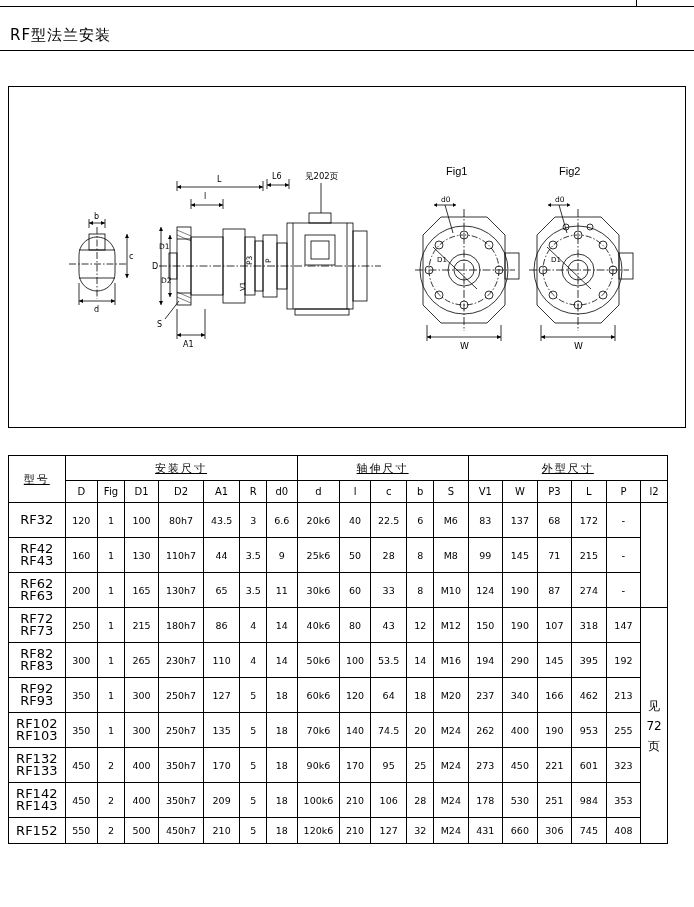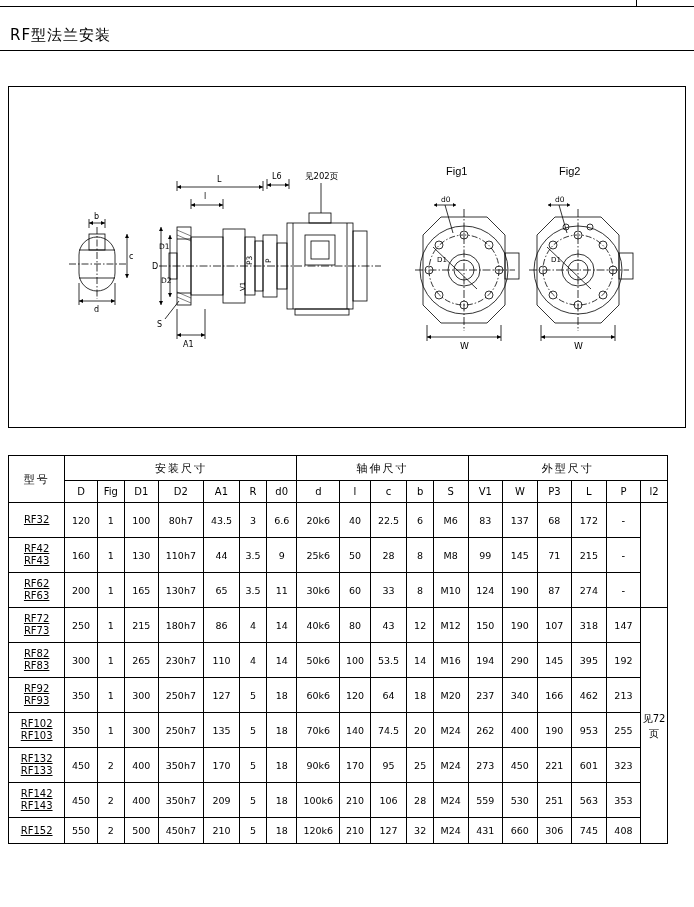--- a/index.html
+++ b/index.html
@@ -14,25 +14,25 @@
   .title-rule{position:absolute;left:0;top:50px;width:694px;height:1px;background:#000;}
 
   
   .figbox{position:absolute;left:8px;top:86px;width:676px;height:340px;border:1px solid #000;}
 
   svg{display:block;}
 
   
   .tbl{position:absolute;left:8px;top:455px;width:660px;border-collapse:collapse;font-size:9.5px;font-family:"DejaVu Sans",sans-serif;}
   .tbl td,.tbl th{border:1px solid #000;text-align:center;vertical-align:middle;padding:0;font-weight:normal;}
-  .tbl .grp{height:24px;font-size:11px;letter-spacing:2px;}
+  .tbl .grp{height:24px;font-size:11px;letter-spacing:2px;text-decoration:underline;}
   .tbl .sub{height:21px;font-size:10px;}
   .tbl .rowh{height:35px;}
-  .model{font-size:10px;line-height:12px;text-decoration:underline;}
-  .l2cell{font-size:10px;line-height:15px;}
+  .model{font-size:13px;line-height:12px;}
+  .l2cell{font-size:12px;line-height:20px;}
   .dash{font-size:10px;}
 </style>
 </head>
 <body>
 
 <div class="page">
 
   <div class="top-rule"></div>
   <div class="top-rule-short"></div>
 
@@ -454,24 +454,24 @@
         <td>400</td>
         <td>350h7</td>
         <td>209</td>
         <td>5</td>
         <td>18</td>
         <td>100k6</td>
         <td>210</td>
         <td>106</td>
         <td>28</td>
         <td>M24</td>
-        <td>559</td>
+        <td>178</td>
         <td>530</td>
         <td>251</td>
-        <td>563</td>
+        <td>984</td>
         <td>353</td>
       </tr>
 
       <tr class="rowh" style="height:26px">
         <td class="model"><span>RF152</span></td>
         <td>550</td>
         <td>2</td>
         <td>500</td>
         <td>450h7</td>
         <td>210</td>

